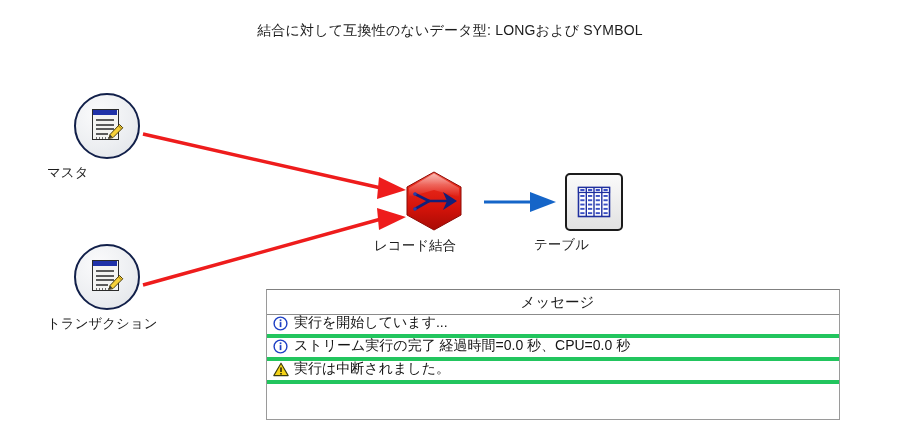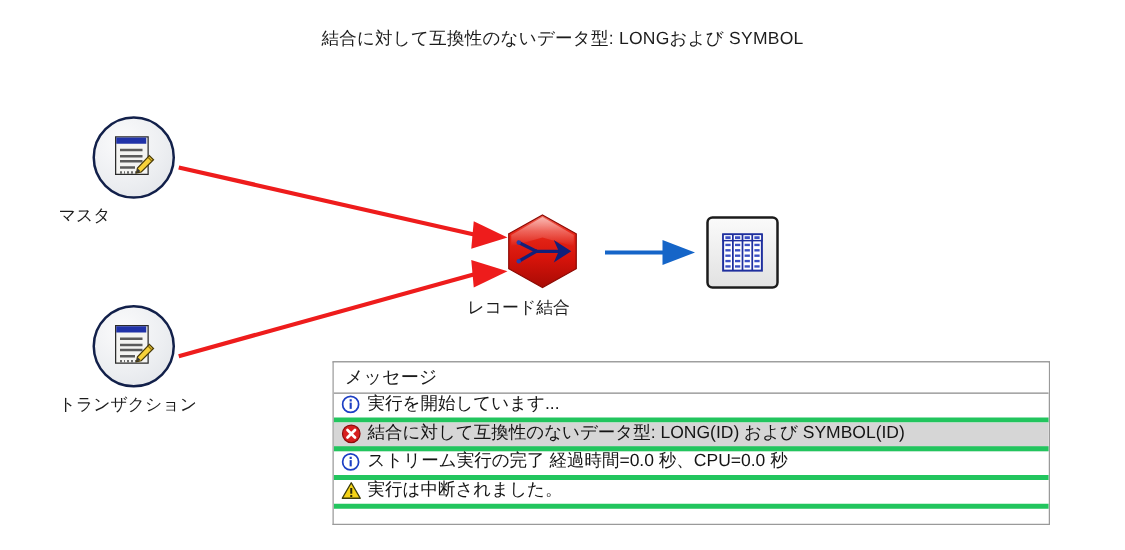--- a/index.html
+++ b/index.html
@@ -159,20 +159,21 @@
   }
   #messages-header {
     height: 25px;
     line-height: 25px;
     padding-left: 9px;
     font-size: 14.5px;
     color: #1c1c1c;
     background: #ffffff;
     border-bottom: 1.6px solid #8b8b8b;
     box-sizing: border-box;
+    text-align: center;
   }
   #messages-list {
     position: relative;
   }
   .message-row {
     height: 23px;
     display: flex;
     align-items: flex-start;
     padding-left: 5px;
     border-bottom: 4px solid #22c55e;
@@ -334,48 +335,40 @@
             <rect x="12.0" y="23.9" width="4.2" height="1.9"></rect>
             <rect x="19.7" y="23.9" width="4.2" height="1.9"></rect>
             <rect x="27.5" y="23.9" width="4.2" height="1.9"></rect>
           <rect x="4.3" y="28.2" width="4.2" height="1.9"></rect>
             <rect x="12.0" y="28.2" width="4.2" height="1.9"></rect>
             <rect x="19.7" y="28.2" width="4.2" height="1.9"></rect>
             <rect x="27.5" y="28.2" width="4.2" height="1.9"></rect>
         </g>
       </svg>
     </div>
+    <div class="node-label">テーブル</div>
   </div>
 
 </div>
 
 <div id="messages-panel">
   <div id="messages-header">メッセージ</div>
   <div id="messages-list">
 
     <div class="message-row">
       <span class="msg-icon">
         <svg width="15" height="15" viewBox="0 0 15 15">
           <circle cx="7.5" cy="7.5" r="6.4" fill="#ffffff" stroke="#1d3fc4" stroke-width="1.4"></circle>
           <rect x="6.7" y="6.1" width="1.7" height="5.0" fill="#1d3fc4"></rect>
           <rect x="6.7" y="3.4" width="1.7" height="1.8" fill="#1d3fc4"></rect>
         </svg>
       </span>
       <span class="msg-text">実行を開始しています...</span>
     </div>
 
-    <div class="message-row selected">
-      <span class="msg-icon">
-        <svg width="16" height="16" viewBox="0 0 16 16">
-          <circle cx="8" cy="8" r="7" fill="#d81f1f" stroke="#8e0c0c" stroke-width="1"></circle>
-          <path d="M5 5 L11 11 M11 5 L5 11" stroke="#ffffff" stroke-width="2.2" stroke-linecap="round"></path>
-        </svg>
-      </span>
-      <span class="msg-text">結合に対して互換性のないデータ型: LONG(ID) および SYMBOL(ID)</span>
-    </div>
 
     <div class="message-row">
       <span class="msg-icon">
         <svg width="15" height="15" viewBox="0 0 15 15">
           <circle cx="7.5" cy="7.5" r="6.4" fill="#ffffff" stroke="#1d3fc4" stroke-width="1.4"></circle>
           <rect x="6.7" y="6.1" width="1.7" height="5.0" fill="#1d3fc4"></rect>
           <rect x="6.7" y="3.4" width="1.7" height="1.8" fill="#1d3fc4"></rect>
         </svg>
       </span>
       <span class="msg-text">ストリーム実行の完了 経過時間=0.0 秒、CPU=0.0 秒</span>

